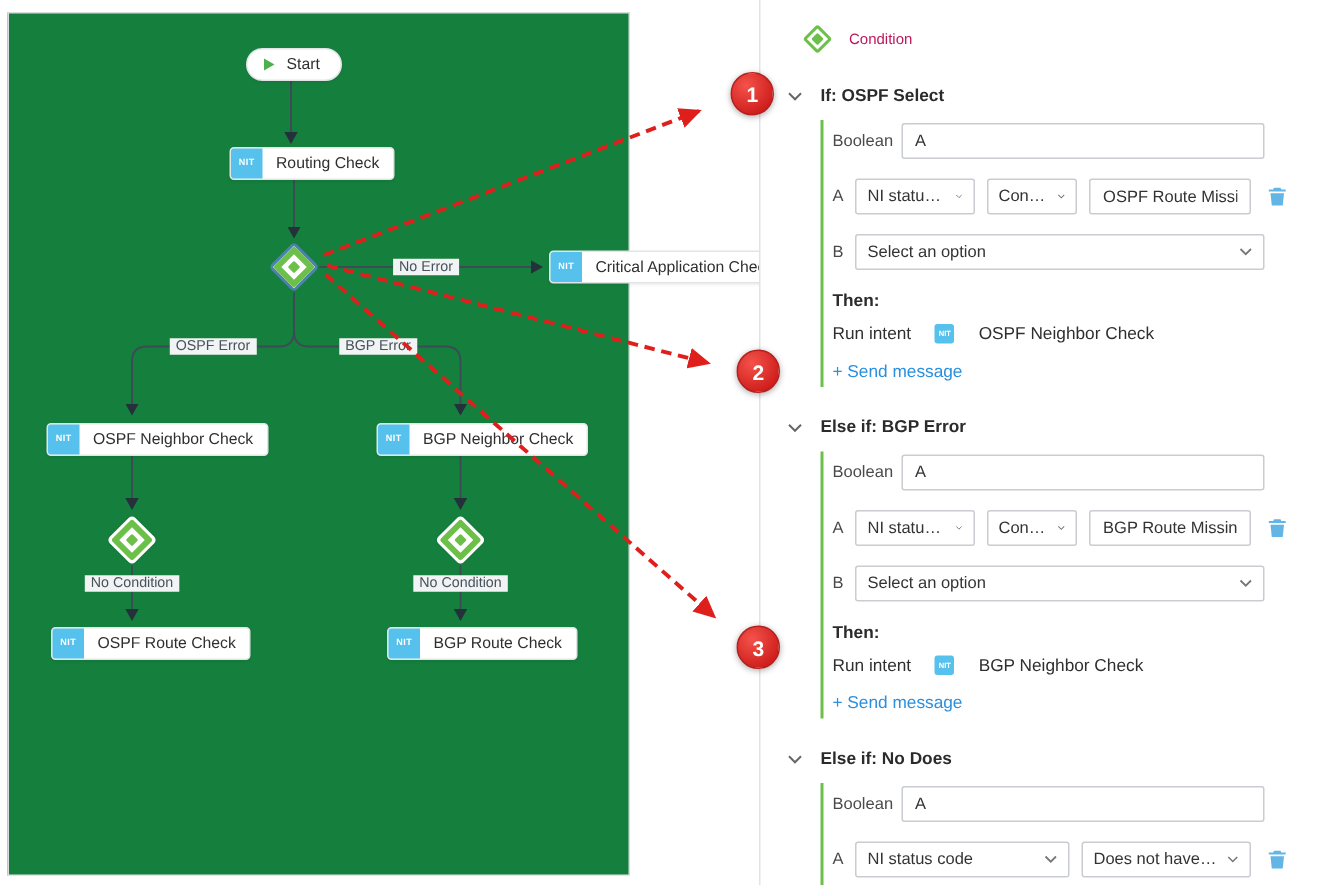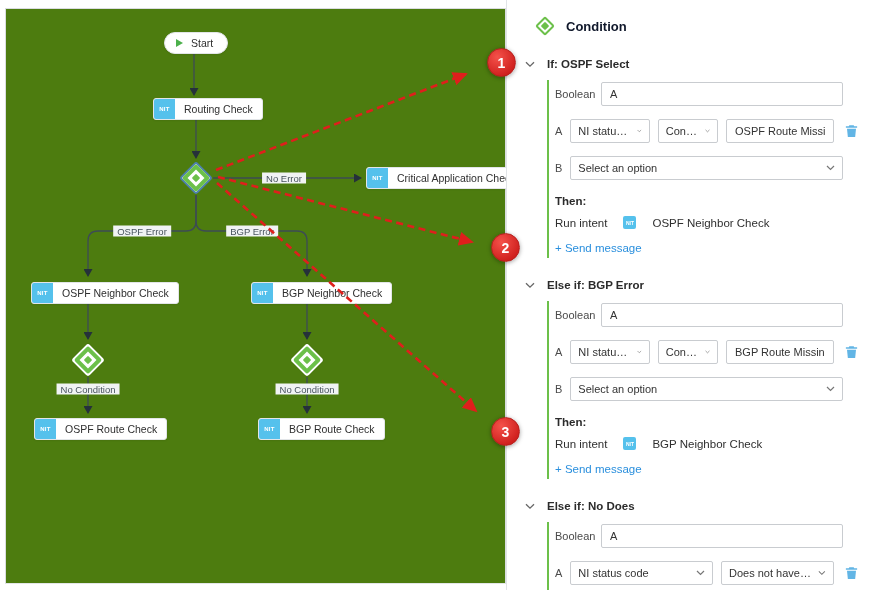--- a/index.html
+++ b/index.html
@@ -9,22 +9,22 @@
     --link-blue:#2a8fdd;
     --edge-dark:#3d4b55;
     --selected-blue:#4e81b0;
     --trash-blue:#62b5e5;
   }
   *{box-sizing:border-box;margin:0;padding:0}
   html,body{width:883px;height:590px;overflow:hidden}
   body{font-family:"Liberation Sans",sans-serif;background:#fff;position:relative}
 
   
-  .canvas{position:absolute;left:5px;top:8px;width:501px;height:576px;
-          background:#4d7c0f;border:1px solid #dadde0;border-bottom-color:#e3e6e8}
+  .canvas{position:absolute;left:5px;top:8px;width:415px;height:576px;
+          background:#15803d;border:1px solid #dadde0;border-bottom-color:#e3e6e8}
   .edges{position:absolute;left:0;top:0;pointer-events:none}
   .edge{stroke:var(--edge-dark);stroke-width:1.3;fill:none}
   .edge-head{fill:#25313a}
 
   .flow-node{position:absolute;display:inline-flex;align-items:stretch;height:22px;
              background:#fff;border:1px solid #e2e5e8;border-radius:3px;
              box-shadow:0 1px 2px rgba(0,0,0,.07);cursor:pointer}
   .nit-badge{width:21px;display:flex;align-items:center;justify-content:center;
              background:var(--badge-blue);color:#fff;font-size:6px;font-weight:bold;
              letter-spacing:.3px;border-radius:2px 0 0 2px}
@@ -57,21 +57,21 @@
            box-shadow:0 1px 4px rgba(0,0,0,.35)}
 
   
   .panel{position:absolute;left:506px;top:0;width:377px;height:590px;background:#fff;
          border-left:1px solid #e1e4e7;padding:14px 24px 8px 12px;overflow:hidden}
   .panel-title{display:flex;align-items:center;gap:11px;margin:2px 0 22px 16px}
   .panel-title-icon{width:20px;height:20px;position:relative}
   .panel-title-icon .pt{width:14px;height:14px;position:absolute;left:3px;top:3px;
        transform:rotate(45deg);border:2px solid var(--accent-green);border-radius:2px;background:#fff}
   .panel-title-icon .pt i{position:absolute;inset:2px;background:var(--accent-green);display:block;border-radius:1px}
-  .panel-title-text{font-size:13px;font-weight:bold;color:#0f172a}
+  .panel-title-text{font-size:10px;font-weight:normal;color:#be185d}
 
   .section{margin:0 0 21px 6px}
   .section-header{display:flex;align-items:center;gap:12px;margin-bottom:10px;cursor:pointer}
   .section-header-title{font-size:11.5px;font-weight:bold;color:#2b2b2b}
   .chev{flex-shrink:0}
   .section-body{margin-left:22px;border-left:2px solid var(--accent-green);padding:2px 0 2px 6px}
 
   .frow{display:flex;align-items:center;gap:8px;margin-bottom:13px}
   .flabel{font-size:11px;color:#4a4a4a;flex-shrink:0}
   .flabel.wide{width:38px}

